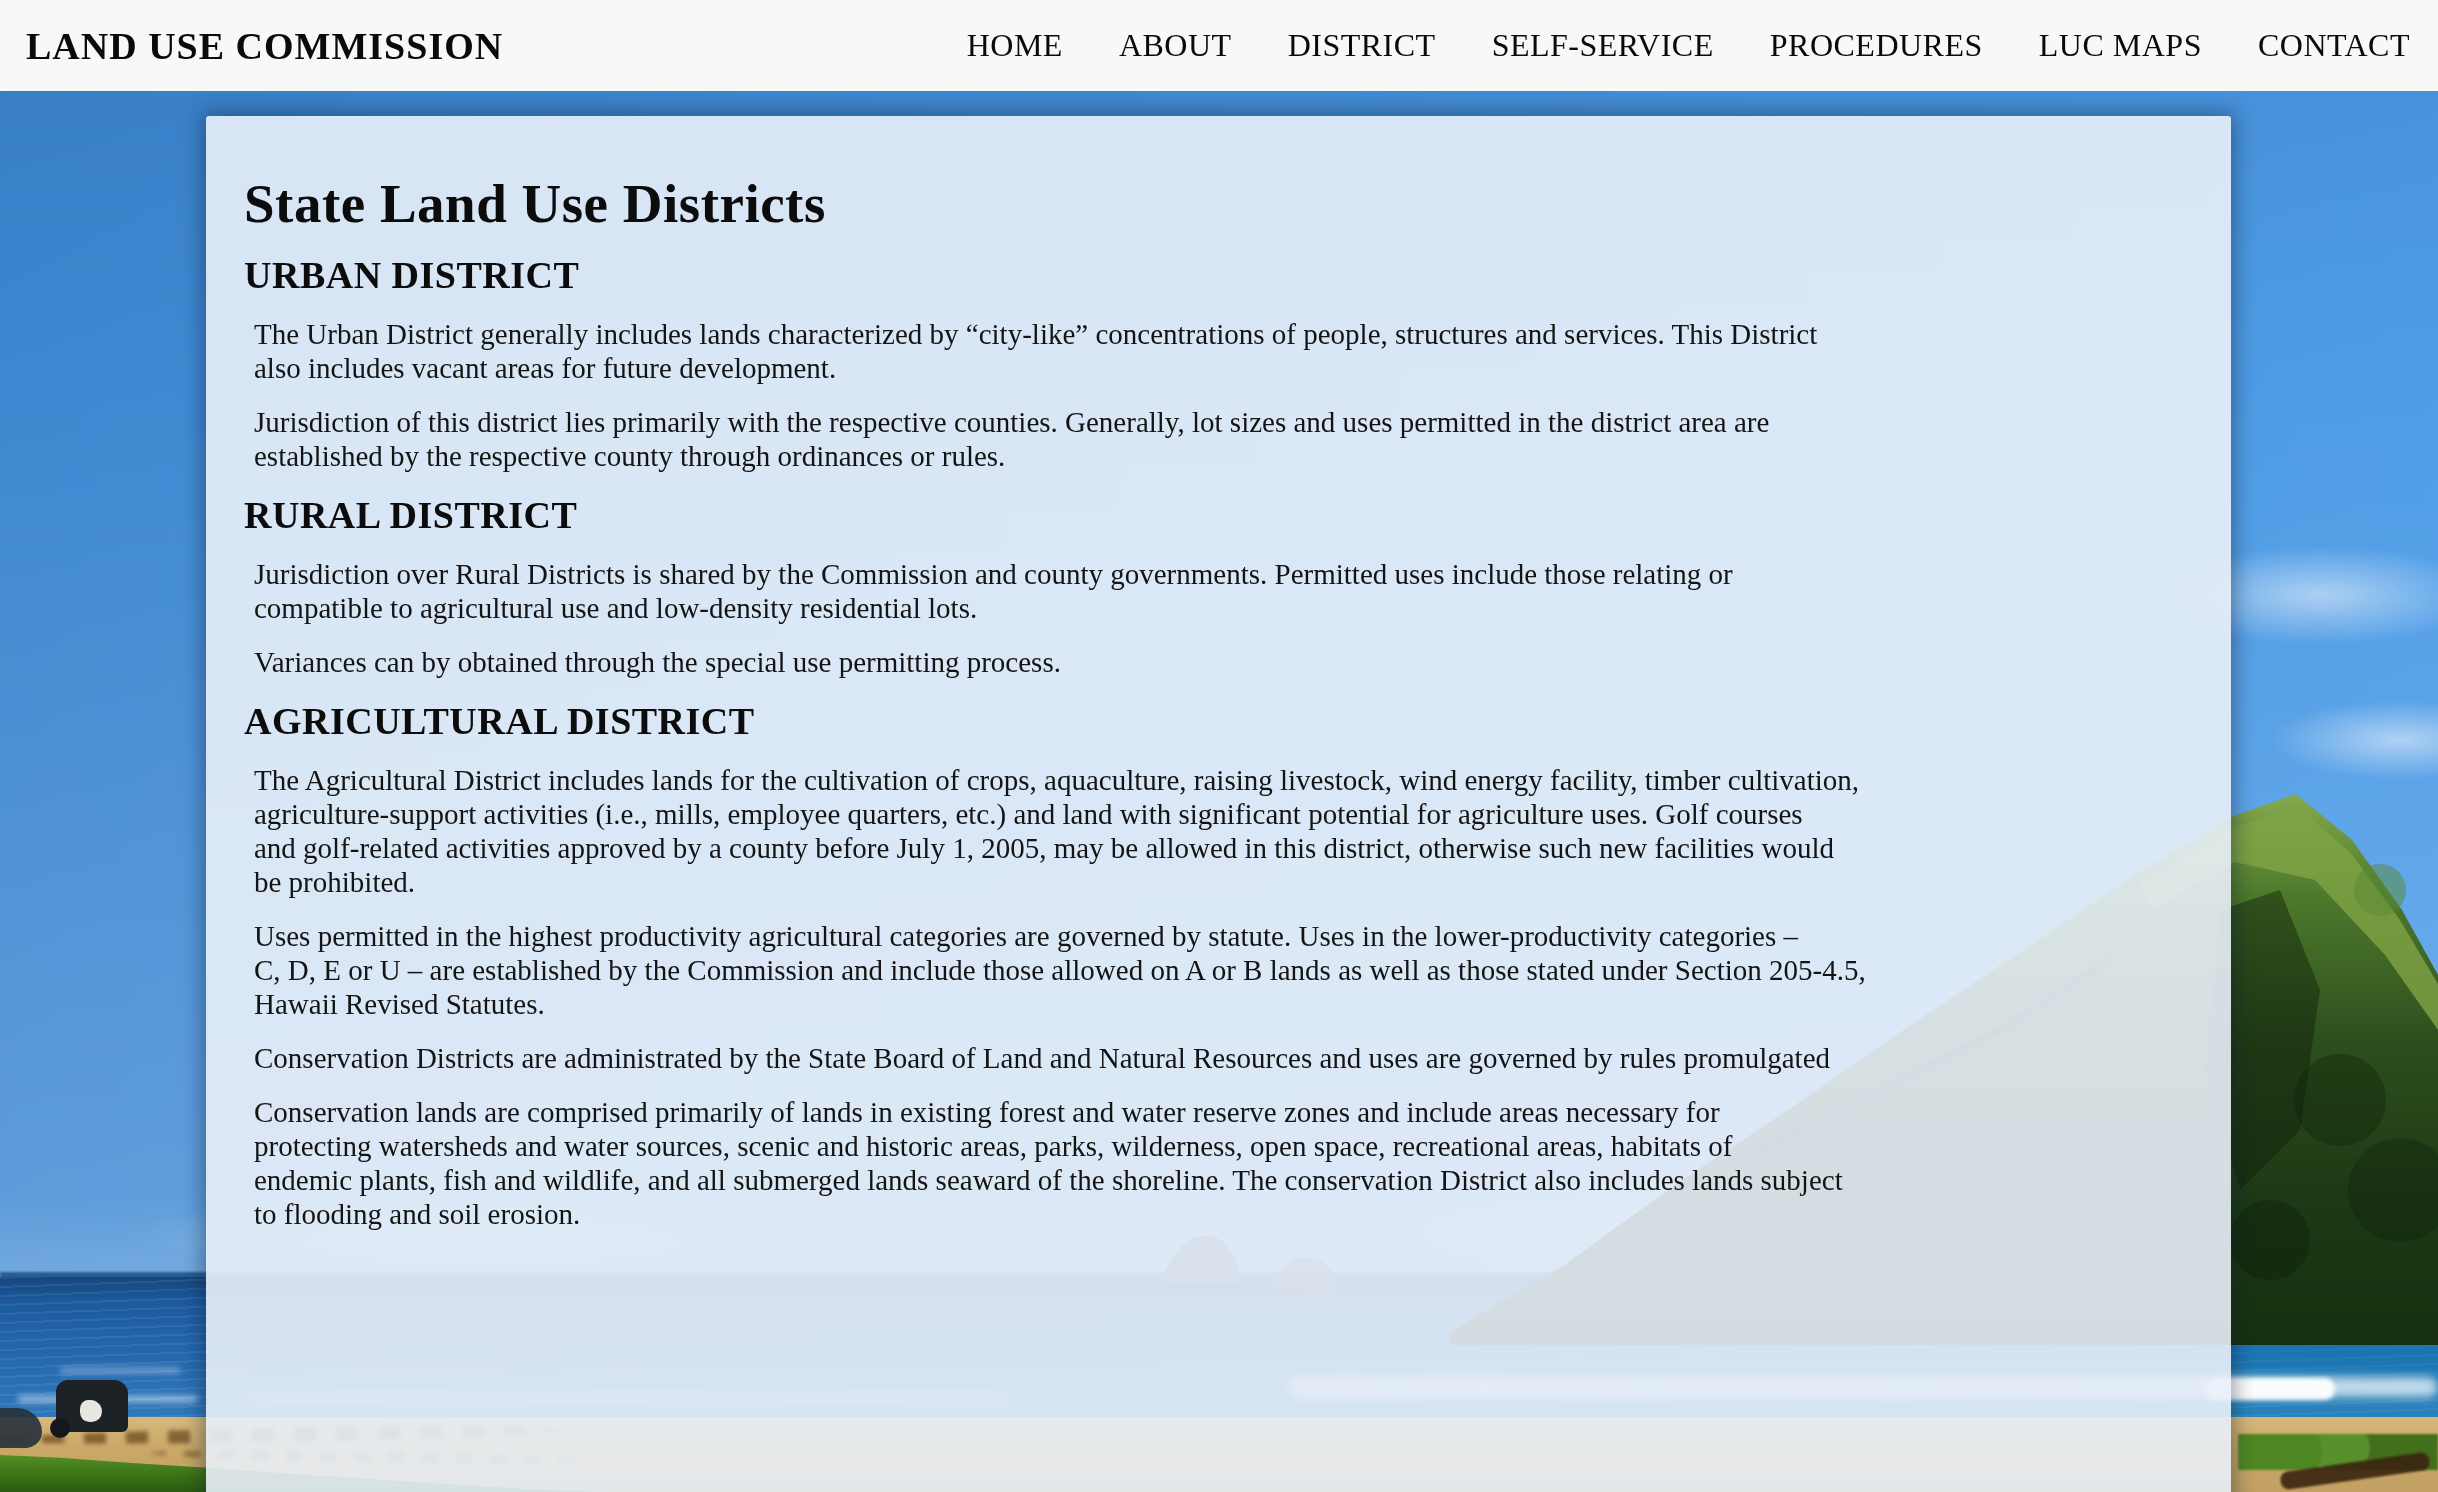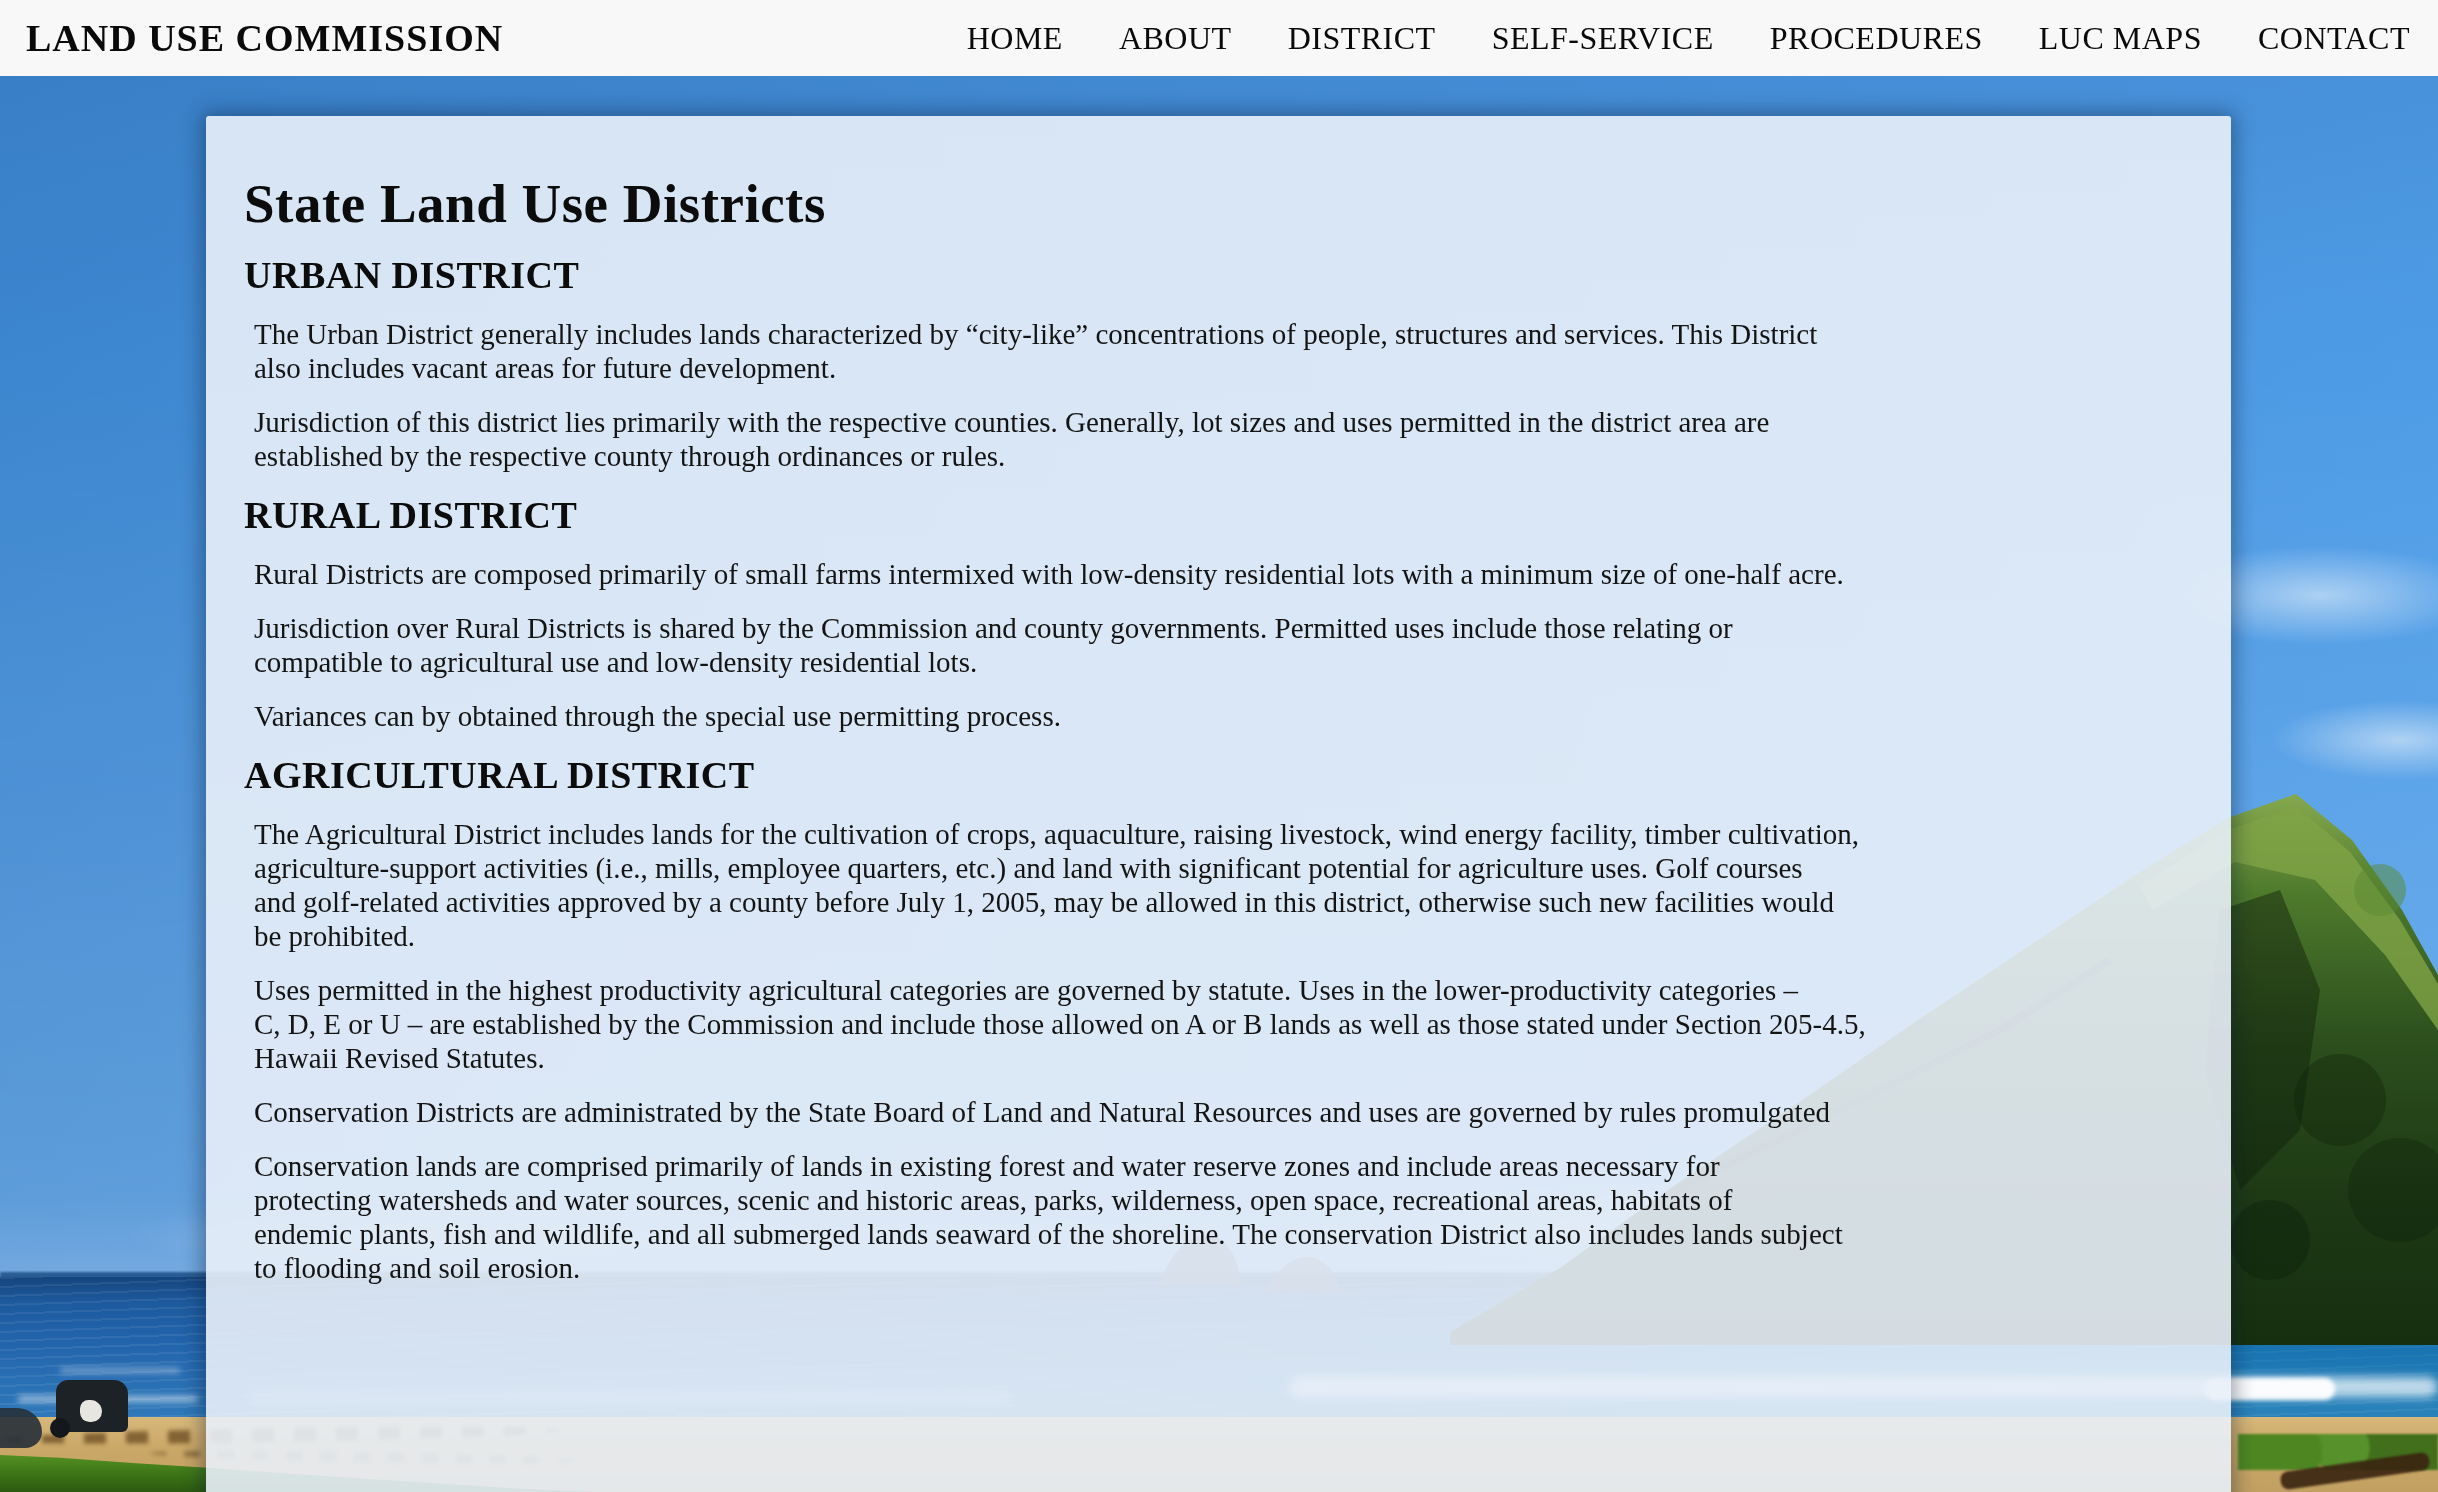--- a/index.html
+++ b/index.html
@@ -5,21 +5,21 @@
   * { margin:0; padding:0; box-sizing:border-box; }
   html,body { width:2438px; height:1492px; }
   body {
     position:relative; overflow:hidden;
     font-family:"Liberation Serif", serif;
     background:#4792dc;
   }
 
   
   .site-header {
-    position:absolute; left:0; top:0; width:2438px; height:76px;
+    position:absolute; left:0; top:0; width:2438px; height:91px;
     background:#f8f8f8; z-index:30;
     display:flex; align-items:center;
   }
   .brand {
     margin-left:26px; font-size:38px; font-weight:bold; color:#0a0a0a;
     letter-spacing:1px; white-space:nowrap;
   }
   .main-nav { margin-left:auto; margin-right:28px; display:flex; gap:56px; }
   .main-nav a {
     font-size:32px; color:#0a0a0a; text-decoration:none; letter-spacing:.5px;
@@ -207,21 +207,20 @@
   <section>
     <h2 class="district-heading">URBAN DISTRICT</h2>
     <p class="body-text">The Urban District generally includes lands characterized by “city-like” concentrations of people, structures and services. This District
 also includes vacant areas for future development.</p>
     <p class="body-text">Jurisdiction of this district lies primarily with the respective counties. Generally, lot sizes and uses permitted in the district area are
 established by the respective county through ordinances or rules.</p>
   </section>
 
   <section>
     <h2 class="district-heading">RURAL DISTRICT</h2>
-    <p class="body-text">Rural Districts are composed primarily of small farms intermixed with low-density residential lots with a minimum size of one-half acre.</p>
     <p class="body-text">Jurisdiction over Rural Districts is shared by the Commission and county governments. Permitted uses include those relating or
 compatible to agricultural use and low-density residential lots.</p>
     <p class="body-text">Variances can by obtained through the special use permitting process.</p>
   </section>
 
   <section>
     <h2 class="district-heading">AGRICULTURAL DISTRICT</h2>
     <p class="body-text">The Agricultural District includes lands for the cultivation of crops, aquaculture, raising livestock, wind energy facility, timber cultivation,
 agriculture-support activities (i.e., mills, employee quarters, etc.) and land with significant potential for agriculture uses. Golf courses
 and golf-related activities approved by a county before July 1, 2005, may be allowed in this district, otherwise such new facilities would

